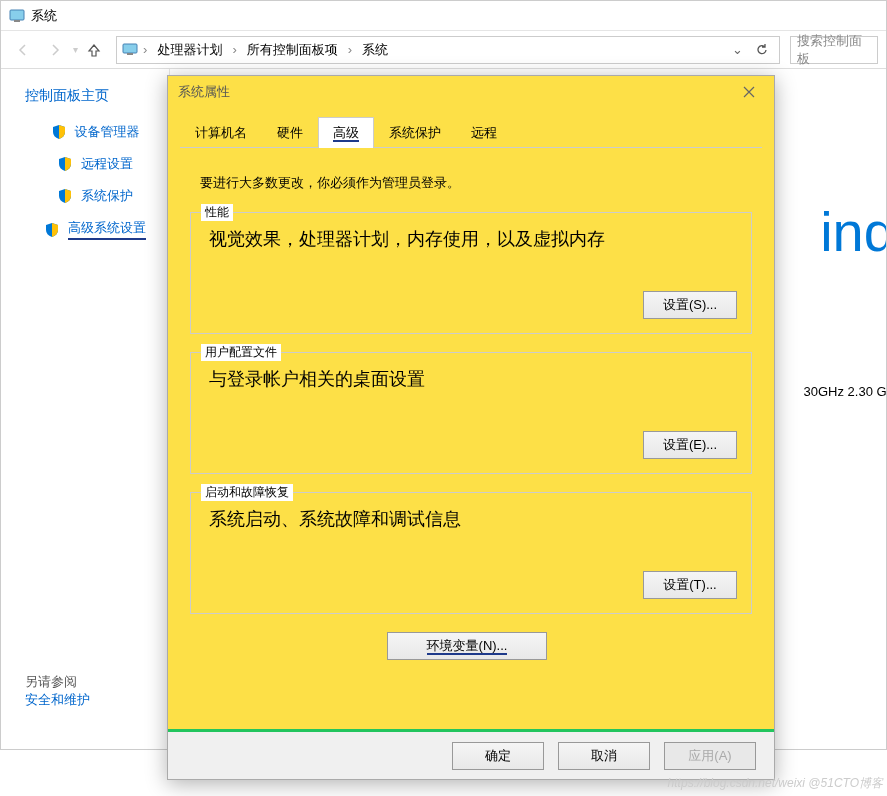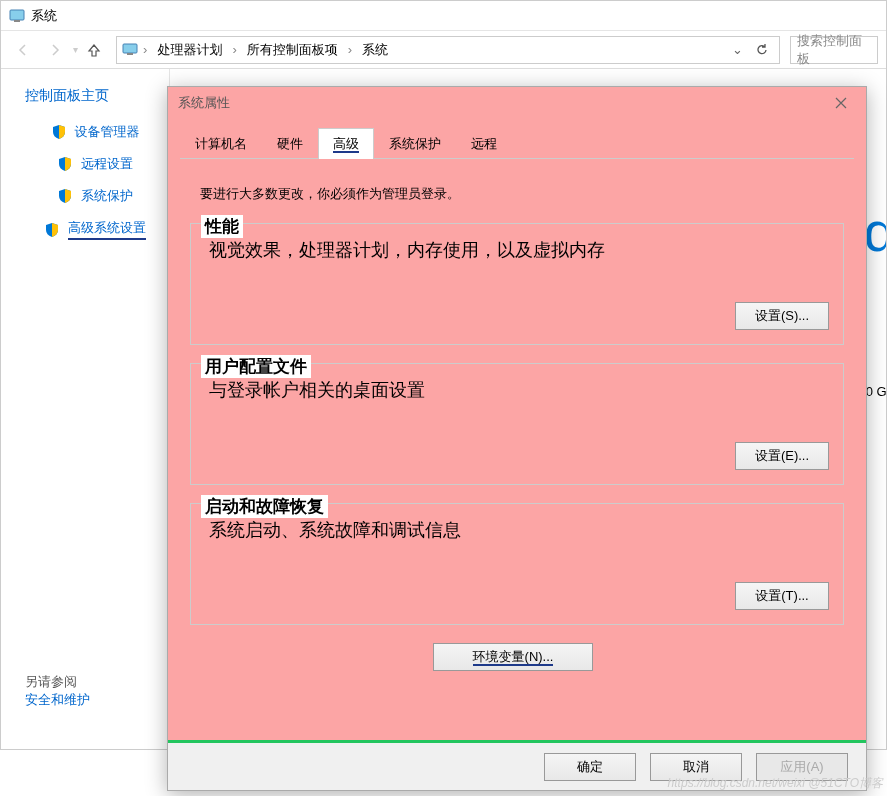--- a/index.html
+++ b/index.html
@@ -32,35 +32,35 @@
     .sidebar-item-underlined { border-bottom: 2px solid #1e3a8a; padding-bottom: 1px; }
     .sidebar-footer { position: absolute; bottom: 40px; left: 24px; }
     .sidebar-footer .lbl { color: #555; font-size: 13px; }
     .sidebar-footer .link { color: #0066cc; cursor: pointer; }
     
     .content-area { flex: 1; position: relative; overflow: hidden; border-left: 1px solid #e5e5e5; }
     .windows-brand { position: absolute; right: -40px; top: 130px; font-size: 56px; font-weight: 300; color: #0078d7; font-family: "Segoe UI Light", sans-serif; }
     .specs-line { position: absolute; right: -10px; top: 315px; font-size: 13px; white-space: nowrap; }
     
     
-    .dialog { position: absolute; left: 167px; top: 86px; width: 700px; height: 705px; background: #fca5a5; border: 1px solid #aaa; box-shadow: 0 4px 20px rgba(0,0,0,0.3); z-index: 100; }
+    .dialog { position: absolute; left: 167px; top: 75px; width: 608px; height: 705px; background: #fde047; border: 1px solid #aaa; box-shadow: 0 4px 20px rgba(0,0,0,0.3); z-index: 100; }
     .dialog-titlebar { height: 32px; display: flex; align-items: center; padding: 0 10px; }
     .dialog-title { color: #555; font-size: 13px; }
     .dialog-close { margin-left: auto; width: 30px; height: 30px; display: flex; align-items: center; justify-content: center; cursor: pointer; color: #666; font-size: 15px; }
     
     .tabs { display: flex; margin: 8px 12px 0 12px; border-bottom: 1px solid #ccc; align-items: flex-end; }
     .tab { padding: 6px 14px; cursor: pointer; font-size: 13px; border: 1px solid transparent; border-bottom: none; position: relative; top: 1px; }
     .tab.active { border-color: #ccc; background: #fff; }
     .tab-underline { border-bottom: 2px solid #1e3a8a; }
     
     .dialog-body { padding: 18px 22px 10px 22px; }
     .body-msg { margin: 8px 10px 20px 10px; font-size: 13px; }
     
     .group { border: 1px solid #ccc; padding: 14px 14px 14px 14px; margin-bottom: 18px; position: relative; }
-    .group-label { position: absolute; top: -9px; left: 10px; background: #fff; padding: 0 4px; font-size: 17px; font-weight: bold; }
+    .group-label { position: absolute; top: -9px; left: 10px; background: #fff; padding: 0 4px; font-size: 12px; }
     .group-desc { font-size: 18px; margin-bottom: 40px; margin-left: 4px; }
     .group-btn-row { display: flex; justify-content: flex-end; }
     .win-btn { min-width: 94px; height: 28px; padding: 0 9px; background: linear-gradient(#f5f5f5, #e8e8e8); border: 1px solid #999; cursor: pointer; font-size: 13px; font-family: inherit; }
     
     .env-row { display: flex; justify-content: center; margin: 14px 8px 10px 0; }
     .env-btn-underlined { border-bottom: 2px solid #1e3a8a; }
     
     .dialog-footer { position: absolute; bottom: 0; left: 0; right: 0; height: 50px; display: flex; align-items: center; justify-content: flex-end; gap: 14px; padding: 0 18px; border-top: 3px solid #22c55e; background: #f0f0f0; }
     .footer-btn { min-width: 92px; height: 28px; border: 1px solid #999; background: linear-gradient(#f5f5f5, #e8e8e8); cursor: pointer; font-size: 13px; font-family: inherit; }
     .footer-btn.disabled { color: #aaa; background: #e8e8e8; }

